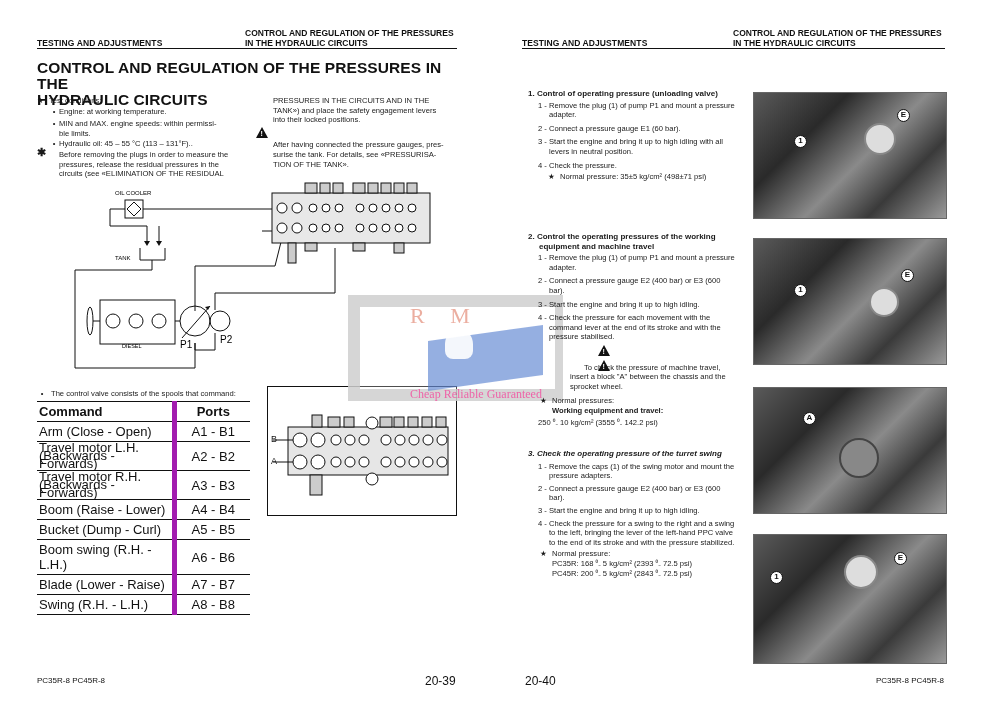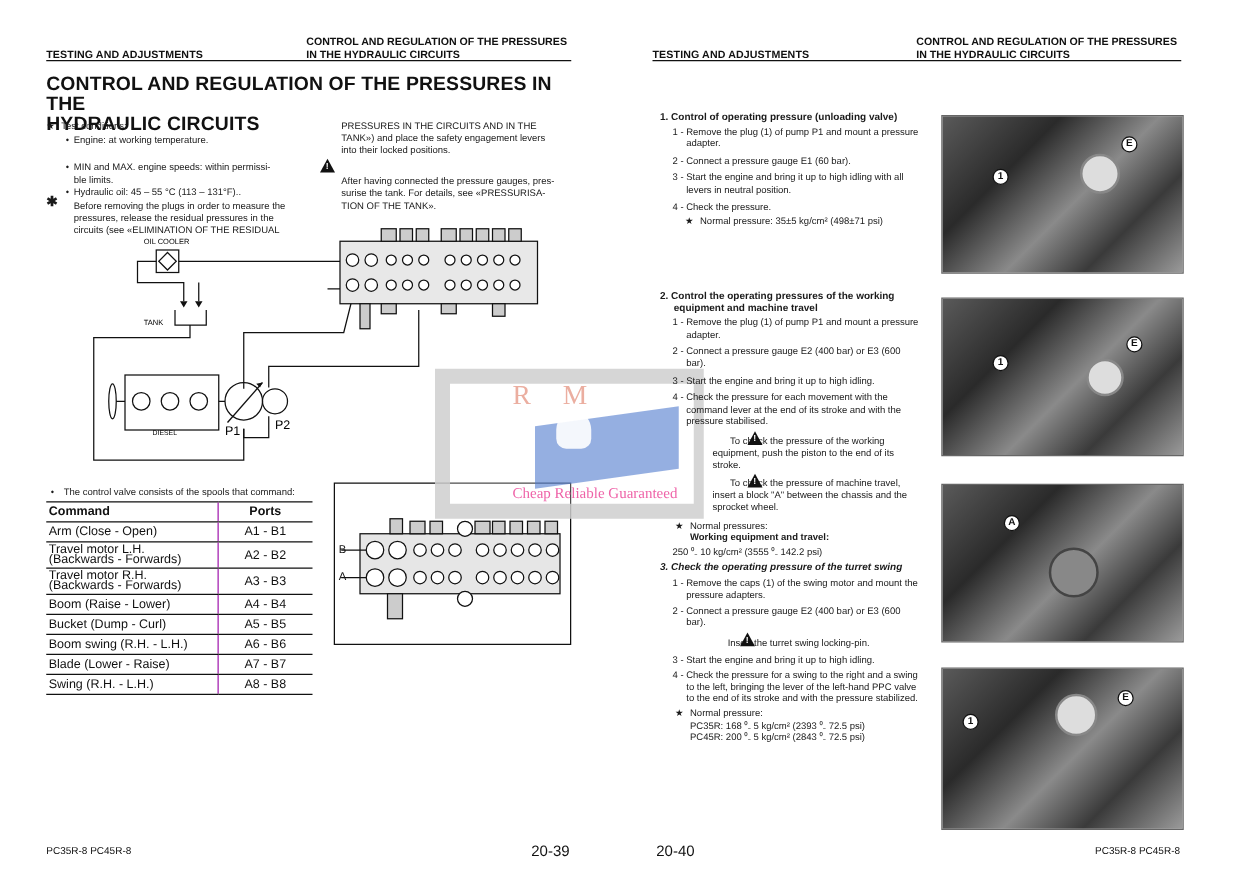--- a/index.html
+++ b/index.html
@@ -9,24 +9,24 @@
   .hdr-left { font-size: 8.5px; font-weight: bold; letter-spacing: 0.1px; }
   .hdr-right { font-size: 8.5px; font-weight: bold; line-height: 10px; }
   .hdr-rule { height: 1px; background: #111; }
   .title { font-size: 15.5px; font-weight: bold; line-height: 16px; letter-spacing: 0.1px; }
   .txt { font-size: 7.6px; line-height: 9.6px; color: #1a1a1a; }
   .bold { font-weight: bold; }
   .star { display: inline-block; width: 12px; }
   .bullet { display: inline-block; width: 10px; text-align: center; }
   .warn { display: inline-block; width: 0; height: 0; border-left: 6px solid transparent; border-right: 6px solid transparent; border-bottom: 11px solid #111; position: relative; }
   .warn::after { content: "!"; position: absolute; left: -1.5px; top: 2px; font-size: 7px; color: #fff; font-weight: bold; }
-  table.spools { border-collapse: collapse; font-size: 10px; }
+  table.spools { border-collapse: collapse; font-size: 13px; }
   table.spools td, table.spools th { border-top: 1px solid #111; border-bottom: 1px solid #111; padding: 2px 2px; text-align: left; vertical-align: middle; }
   table.spools th { font-weight: bold; }
-  table.spools td.port, table.spools th.port { border-left: 1px solid #a21caf; text-align: center; width: 76px; }
+  table.spools td.port, table.spools th.port { border-left: 5px solid #a21caf; text-align: center; width: 76px; }
   .photo { background: linear-gradient(135deg, #5a5a5a 0%, #2a2a2a 30%, #8a8a8a 55%, #3a3a3a 75%, #9a9a9a 100%); border: 1px solid #666; }
   .callout { position: absolute; width: 13px; height: 13px; border-radius: 50%; background: #fff; border: 1.5px solid #111; font-size: 8px; font-weight: bold; text-align: center; line-height: 10px; }
   .footer { font-size: 8px; }
   .pagenum { font-size: 12px; }
   .step { padding-left: 11px; text-indent: -11px; }
 </style>
 </head>
 <body>
 
 <div class="abs hdr-left" style="left:37px;top:38px;">TESTING AND ADJUSTMENTS</div>
@@ -37,21 +37,21 @@
 <div class="abs hdr-rule" style="left:37px;top:48px;width:420px;"></div>
 
 <div class="abs title" style="left:37px;top:60px;width:430px;">
   <div>CONTROL AND REGULATION OF THE PRESSURES IN THE</div>
   <div>HYDRAULIC CIRCUITS</div>
 </div>
 
 <div class="abs txt" style="left:37px;top:96px;width:210px;">
   <div><span class="star">★</span><span>Test conditions:</span></div>
   <div style="padding-left:12px;margin-top:1px;"><span class="bullet">•</span><span>Engine: at working temperature.</span></div>
-  <div style="padding-left:12px;margin-top:13px;"><span class="bullet">•</span><span>MIN and MAX. engine speeds: within permissi-</span></div>
+  <div style="padding-left:12px;margin-top:3px;"><span class="bullet">•</span><span>MIN and MAX. engine speeds: within permissi-</span></div>
   <div style="padding-left:22px;">ble limits.</div>
   <div style="padding-left:12px;margin-top:1px;"><span class="bullet">•</span><span>Hydraulic oil: 45 – 55 °C (113 – 131°F)..</span></div>
   <div style="margin-top:1px;position:relative;padding-left:22px;">
     <span class="abs" style="left:0;top:-2px;font-size:11px;font-weight:bold;">✱</span>
     <div>Before removing the plugs in order to measure the</div>
     <div>pressures, release the residual pressures in the</div>
     <div>circuits (see «ELIMINATION OF THE RESIDUAL</div>
   </div>
 </div>
 
@@ -232,21 +232,21 @@
     </g>
     <path d="M5 53 H25 M5 75 H25" stroke="#111"></path>
   </svg>
   <span class="abs" style="left:3px;top:47px;font-size:9px;">B</span>
   <span class="abs" style="left:3px;top:69px;font-size:9px;">A</span>
 </div>
 
 <div class="abs footer" style="left:37px;top:676px;">PC35R-8   PC45R-8</div>
 <div class="abs pagenum" style="left:425px;top:674px;">20-39</div>
 
-<div class="abs" style="left:348px;top:295px;width:215px;height:120px;border:12px solid #cfcfcf;border-right-width:8px;opacity:0.85;background:rgba(255,255,255,0.3);">
+<div class="abs" style="left:348px;top:295px;width:215px;height:106px;border:12px solid #cfcfcf;border-right-width:8px;opacity:0.85;background:rgba(255,255,255,0.3);">
   <div class="abs" style="left:50px;top:-4px;font-family:'Liberation Serif',serif;font-size:22px;color:#e8a090;letter-spacing:10px;">R M</div>
   <div class="abs" style="left:68px;top:26px;width:115px;height:50px;background:#5a82d0;opacity:0.75;transform:skewY(-8deg);"></div>
   <div class="abs" style="left:85px;top:22px;width:28px;height:30px;background:#fff;border-radius:50% 50% 8px 8px;opacity:0.9;"></div>
   <div class="abs" style="left:50px;top:80px;font-size:12px;color:#ec4899;font-family:Liberation Serif, serif;white-space:nowrap;">Cheap Reliable Guaranteed</div>
 </div>
 
 <div class="abs hdr-left" style="left:522px;top:38px;">TESTING AND ADJUSTMENTS</div>
 <div class="abs hdr-right" style="left:733px;top:28px;">
   <div>CONTROL AND REGULATION OF THE PRESSURES</div>
   <div>IN THE HYDRAULIC CIRCUITS</div>
@@ -263,39 +263,34 @@
 </div>
 
 <div class="abs txt" style="left:528px;top:232px;width:210px;">
   <div class="bold step" style="font-size:8px;">2. Control the operating pressures of the working equipment and machine travel</div>
   <div class="step" style="margin:2px 0 0 10px;">1 - Remove the plug (1) of pump P1 and mount a pressure adapter.</div>
   <div class="step" style="margin:4px 0 0 10px;">2 - Connect a pressure gauge E2 (400 bar) or E3 (600 bar).</div>
   <div class="step" style="margin:4px 0 0 10px;">3 - Start the engine and bring it up to high idling.</div>
   <div class="step" style="margin:4px 0 0 10px;">4 - Check the pressure for each movement with the command lever at the end of its stroke and with the pressure stabilised.</div>
   <div style="margin:2px 0 0 0;position:relative;padding-left:42px;">
     <span class="warn abs" style="left:28px;top:1px;"></span>
-    <span>To check the pressure of the working equipment, push the piston to the end of its stroke.</span>
   </div>
   <div style="margin:1px 0 0 0;position:relative;padding-left:42px;">
     <span class="warn abs" style="left:28px;top:1px;"></span>
     <span>To check the pressure of machine travel, insert a block "A" between the chassis and the sprocket wheel.</span>
   </div>
   <div style="margin:5px 0 0 12px;"><span class="star">★</span><span>Normal pressures:</span></div>
   <div style="margin:0 0 0 24px;font-weight:bold;">Working equipment and travel:</div>
   <div style="margin:2px 0 0 10px;">250 ⁰₋ 10 kg/cm² (3555 ⁰₋ 142.2 psi)</div>
 </div>
 
 <div class="abs txt" style="left:528px;top:449px;width:210px;">
   <div class="bold step" style="font-size:8px;font-style:italic;">3. Check the operating pressure of the turret swing</div>
   <div class="step" style="margin:3px 0 0 10px;">1 - Remove the caps (1) of the swing motor and mount the pressure adapters.</div>
   <div class="step" style="margin:3px 0 0 10px;">2 - Connect a pressure gauge E2 (400 bar) or E3 (600 bar).</div>
-  <div style="margin:3px 0 0 0;position:relative;padding-left:40px;">
-    <span class="warn abs" style="left:24px;top:0;"></span>
-    <span>Insert the turret swing locking-pin.</span>
-  </div>
   <div class="step" style="margin:3px 0 0 10px;">3 - Start the engine and bring it up to high idling.</div>
   <div class="step" style="margin:3px 0 0 10px;">4 - Check the pressure for a swing to the right and a swing to the left, bringing the lever of the left-hand PPC valve to the end of its stroke and with the pressure stabilized.</div>
   <div style="margin:2px 0 0 12px;"><span class="star">★</span><span>Normal pressure:</span></div>
   <div style="margin:0 0 0 24px;">PC35R: 168 ⁰₋ 5 kg/cm² (2393 ⁰₋ 72.5 psi)</div>
   <div style="margin:0 0 0 24px;">PC45R: 200 ⁰₋ 5 kg/cm² (2843 ⁰₋ 72.5 psi)</div>
 </div>
 
 <div class="abs photo" style="left:753px;top:92px;width:194px;height:127px;">
   <div class="abs" style="left:110px;top:30px;width:32px;height:32px;border-radius:50%;background:#ddd;border:2px solid #888;"></div>
   <span class="callout" style="left:40px;top:42px;">1</span>

